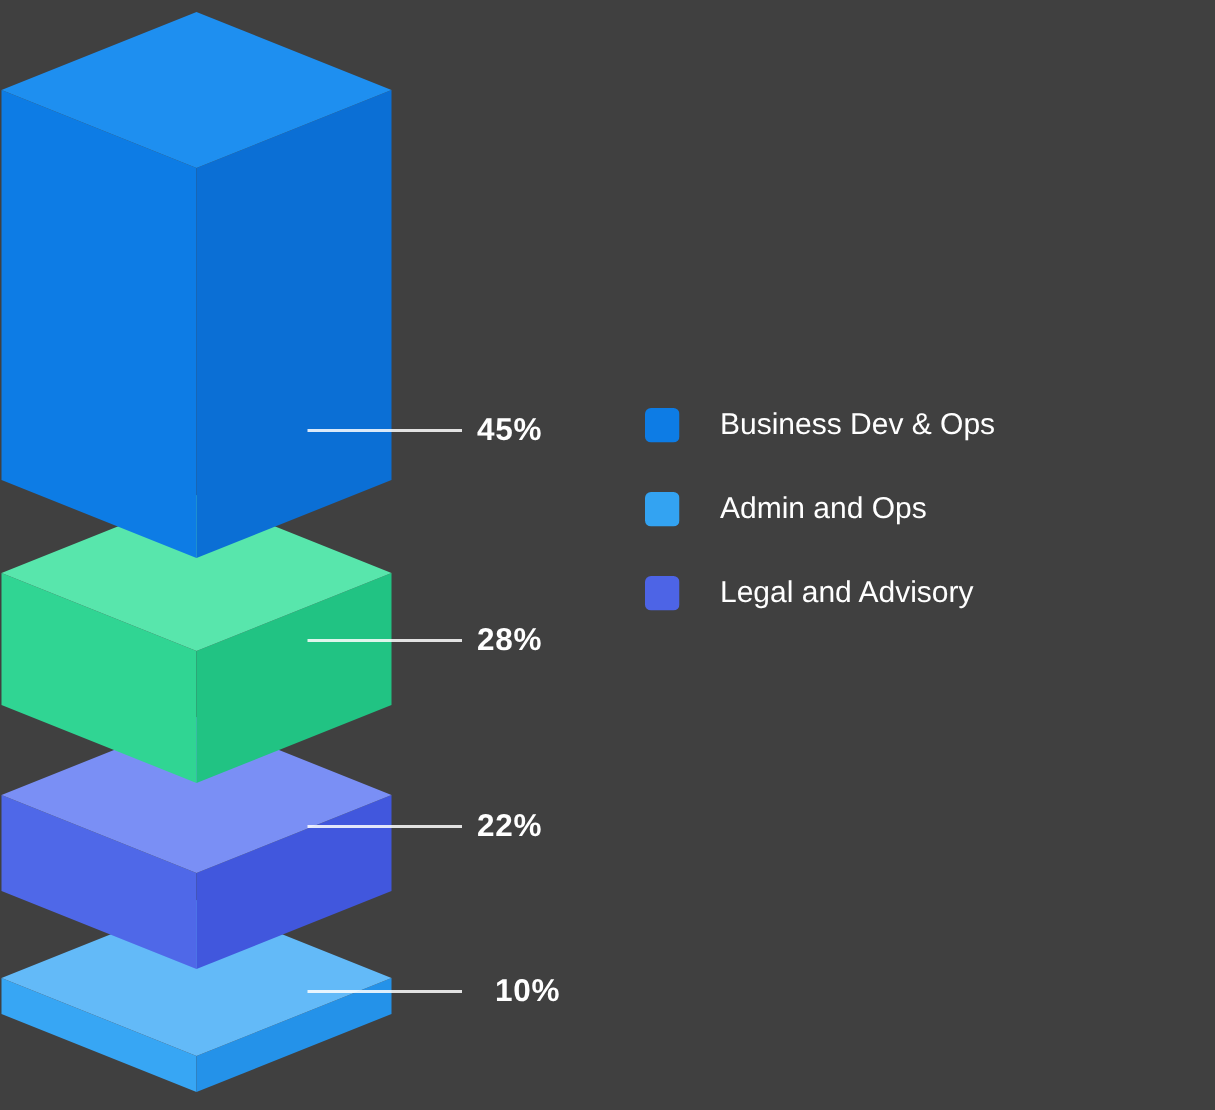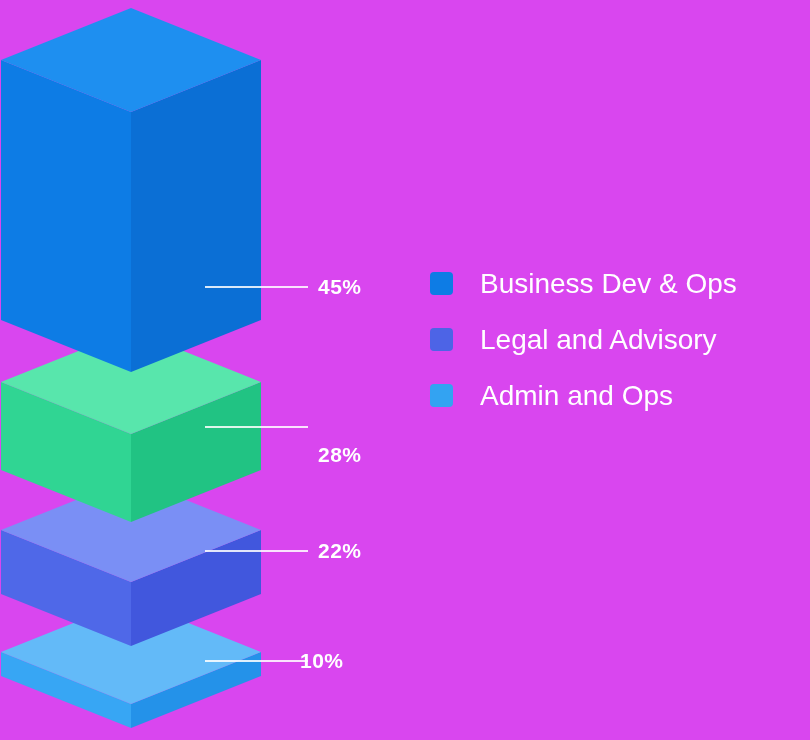--- a/index.html
+++ b/index.html
@@ -34,31 +34,31 @@
     flex-direction: column;
     gap: 33px;
   }
   .legend-item {
     display: flex;
     align-items: center;
     gap: 27px;
   }
   .legend-label {
     color: #ffffff;
-    font-size: 28px;
+    font-size: 20px;
     font-weight: 500;
     line-height: 23px;
     white-space: nowrap;
   }
   .swatch { display: block; }
 </style>
 </head>
 <body>
 
-<div class="canvas" style="background: #d946ef;">
+<div class="canvas" style="background: #404040;">
 
   <svg class="chart-svg" width="810" height="740" viewBox="0 0 810 740">
 
     <g>
       <polygon points="1,652 131,704 131,728 1,676" fill="#37a6f4"></polygon>
       <polygon points="131,704 261,652 261,676 131,728" fill="#2492e9"></polygon>
       <polygon points="131,600 261,652 131,704 1,652" fill="#63baf8"></polygon>
     </g>
 
     <g>
@@ -81,42 +81,42 @@
 
     <g stroke="#ffffff" stroke-opacity="0.85" stroke-width="2">
       <line x1="205" y1="287" x2="308" y2="287"></line>
       <line x1="205" y1="427" x2="308" y2="427"></line>
       <line x1="205" y1="551" x2="308" y2="551"></line>
       <line x1="205" y1="661" x2="308" y2="661"></line>
     </g>
   </svg>
 
   <div class="pct-label" style="left:318px; top:274px;">45%</div>
-  <div class="pct-label" style="left:318px; top:414px;margin-top:28px;">28%</div>
+  <div class="pct-label" style="left:318px; top:414px;">28%</div>
   <div class="pct-label" style="left:318px; top:538px;">22%</div>
-  <div class="pct-label" style="left:300px; top:648px;text-align:center;">10%</div>
+  <div class="pct-label" style="left:330px; top:648px;text-align:center;">10%</div>
 
   <div class="legend">
 
     <div class="legend-item">
       <svg class="swatch" width="23" height="23">
         <rect width="23" height="23" rx="4" fill="#0d7ce5"></rect>
       </svg>
       <span class="legend-label">Business Dev &amp; Ops</span>
     </div>
 
 
     <div class="legend-item">
       <svg class="swatch" width="23" height="23">
-        <rect width="23" height="23" rx="4" fill="#4d64e6"></rect>
+        <rect width="23" height="23" rx="4" fill="#33a3f2"></rect>
       </svg>
-      <span class="legend-label">Legal and Advisory</span>
+      <span class="legend-label">Admin and Ops</span>
     </div>
 
     <div class="legend-item">
       <svg class="swatch" width="23" height="23">
-        <rect width="23" height="23" rx="4" fill="#33a3f2"></rect>
+        <rect width="23" height="23" rx="4" fill="#4d64e6"></rect>
       </svg>
-      <span class="legend-label">Admin and Ops</span>
+      <span class="legend-label">Legal and Advisory</span>
     </div>
 
   </div>
 </div>
 
 </body></html>

